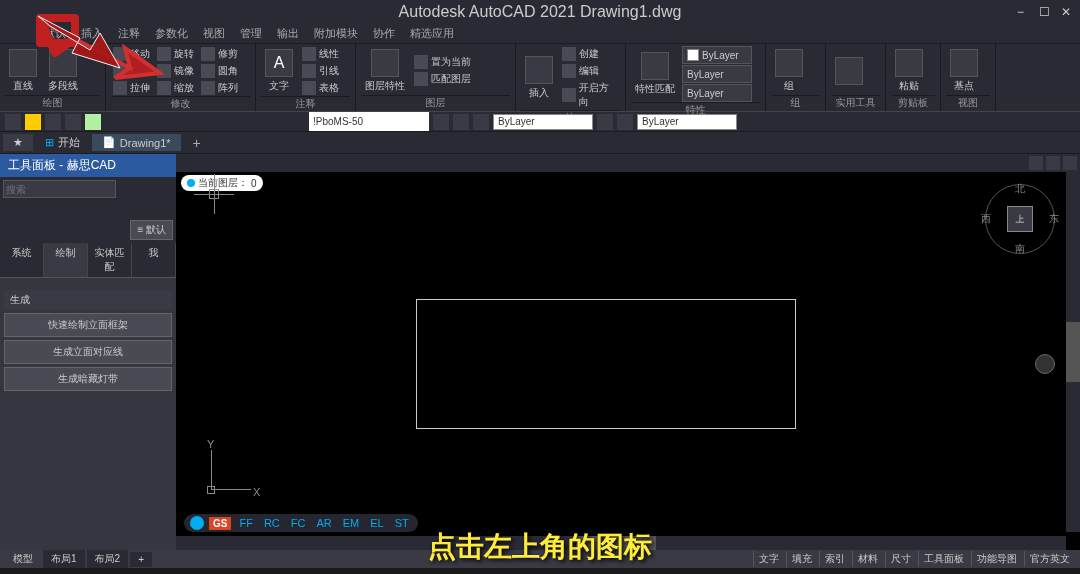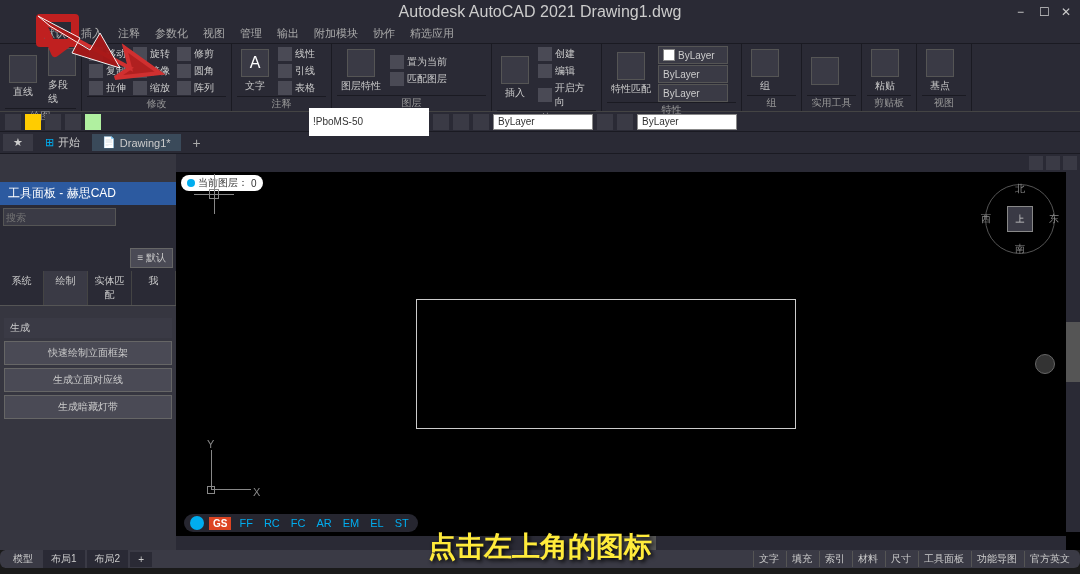--- a/index.html
+++ b/index.html
@@ -28,37 +28,37 @@
 .ribbon-big-btn .label { font-size: 10px; color: #ccc; margin-top: 2px; }
 .ribbon-small { display: flex; flex-direction: column; gap: 1px; }
 .ribbon-small-item { display: flex; align-items: center; gap: 3px; font-size: 10px; color: #ccc; padding: 1px 2px; cursor: pointer; }
 .ribbon-small-item .mini-icon { width: 14px; height: 14px; background: #4a4a55; }
 .ribbon-dropdown { display: flex; align-items: center; background: #3a3a45; border: 1px solid #555; padding: 1px 4px; font-size: 10px; height: 18px; min-width: 70px; }
 .color-swatch { width: 12px; height: 12px; border: 1px solid #888; margin-right: 3px; }
 
 
 .quickaccess { height: 20px; background: #2a2a35; display: flex; align-items: center; padding: 0 5px; gap: 4px; border-bottom: 1px solid #1a1a22; }
 .qa-item { width: 16px; height: 16px; cursor: pointer; background: #3a3a45; }
-.qa-input { background: #fff; color: #333; border: none; height: 28px; padding: 0 4px; font-size: 10px; width: 120px; }
+.qa-input { background: #fff; color: #333; border: none; height: 19px; padding: 0 4px; font-size: 10px; width: 120px; }
 .qa-layer { background: #fff; color: #333; font-size: 10px; padding: 1px 4px; height: 16px; min-width: 100px; border: 1px solid #888; }
 
 
 .tabbar { height: 22px; background: #2a2a35; display: flex; align-items: center; gap: 2px; padding-left: 3px; border-bottom: 1px solid #1a1a22; }
 .tab { padding: 2px 10px; background: #3a3a45; color: #ccc; cursor: pointer; font-size: 11px; display: flex; align-items: center; gap: 4px; }
 .tab.start { background: #2a2a35; }
 .tab .star { color: #ccc; }
 .tab .win-icon { color: #00adef; }
 .tab .plus { font-size: 14px; color: #aaa; }
 
 
 .main { display: flex; height: 396px; }
 
 
 .leftpanel { width: 176px; background: #363640; display: flex; flex-direction: column; }
-.panel-title { background: #2c5aa0; color: #fff; padding: 3px 8px; font-size: 12px; display: flex; align-items: center; margin-top: 28px; }
+.panel-title { background: #2c5aa0; color: #fff; padding: 3px 8px; font-size: 12px; display: flex; align-items: center; }
 .panel-search { display: flex; padding: 3px; gap: 14px; background: #2a2a35; }
 .panel-search input { flex: 1; background: #3a3a45; border: 1px solid #555; color: #888; font-size: 10px; padding: 2px; height: 18px; width: 60px; }
 .panel-search .btn { background: #4a4a55; border: 1px solid #666; padding: 2px 6px; font-size: 10px; color: #ccc; margin-top: 40px; }
 .panel-tabs { display: flex; background: #2a2a35; border-bottom: 1px solid #555; }
 .panel-tab { flex: 1; text-align: center; padding: 3px 2px; font-size: 10px; color: #ccc; cursor: pointer; border-right: 1px solid #444; }
 .panel-tab.active { background: #3a3a45; }
 .panel-body { flex: 1; overflow-y: auto; padding: 4px; }
 .panel-btn-group { display: grid; grid-template-columns: 1fr 1fr; gap: 3px; margin-bottom: 2px; }
 .panel-btn { background: #4a4a55; border: 1px solid #666; padding: 4px 2px; font-size: 10px; color: #ccc; text-align: center; cursor: pointer; }
 .panel-btn.full { grid-column: span 2; }
@@ -98,21 +98,21 @@
 .gs-badge { background: #d42; color: #fff; padding: 1px 4px; font-size: 10px; font-weight: bold; }
 .cmd-item { color: #00adef; font-size: 11px; padding: 0 3px; cursor: pointer; }
 
 .caption-text { position: absolute; bottom: 8px; left: 50%; transform: translateX(-50%); font-size: 28px; font-weight: bold; color: #ffeb3b; text-shadow: 2px 2px 4px #000; z-index: 1000; }
 
 .scrollbar-v { position: absolute; right: 0; top: 18px; bottom: 18px; width: 14px; background: #2a2a35; }
 .scrollbar-h { position: absolute; bottom: 0; left: 0; right: 14px; height: 14px; background: #2a2a35; }
 .scrollbar-thumb { background: #555; }
 
 
-.bottom-tabs { height: 18px; background: #3a3a45; display: flex; align-items: center; padding-left: 5px; gap: 2px; font-size: 10px; border-radius: 6px; }
+.bottom-tabs { height: 18px; background: #3a3a45; display: flex; align-items: center; padding-left: 5px; gap: 2px; font-size: 10px; }
 .btab { padding: 2px 8px; background: #2a2a35; color: #ccc; cursor: pointer; }
 .btab.active { background: #3a3a45; }
 .status-right { margin-left: auto; display: flex; align-items: center; gap: 2px; padding-right: 5px; }
 .status-item { padding: 1px 5px; color: #ccc; font-size: 10px; border-left: 1px solid #555; }
 </style>
 </head>
 <body>
 
 <div class="titlebar">
   <span class="titlebar-text">Autodesk AutoCAD 2021   Drawing1.dwg</span>
@@ -136,21 +136,21 @@
   <span class="menu-item">参数化</span>
   <span class="menu-item">视图</span>
   <span class="menu-item">管理</span>
   <span class="menu-item">输出</span>
   <span class="menu-item">附加模块</span>
   <span class="menu-item">协作</span>
   <span class="menu-item">精选应用</span>
 </div>
 
 <div class="ribbon">
-  <div class="ribbon-panel" style="width:82px">
+  <div class="ribbon-panel" style="width:106px">
     <div class="ribbon-panel-content">
       <div class="ribbon-big-btn">
           <div class="icon"></div>
           <span class="label">直线</span>
         </div>
       <div class="ribbon-big-btn">
           <div class="icon"></div>
           <span class="label">多段线</span>
         </div>
     </div>

